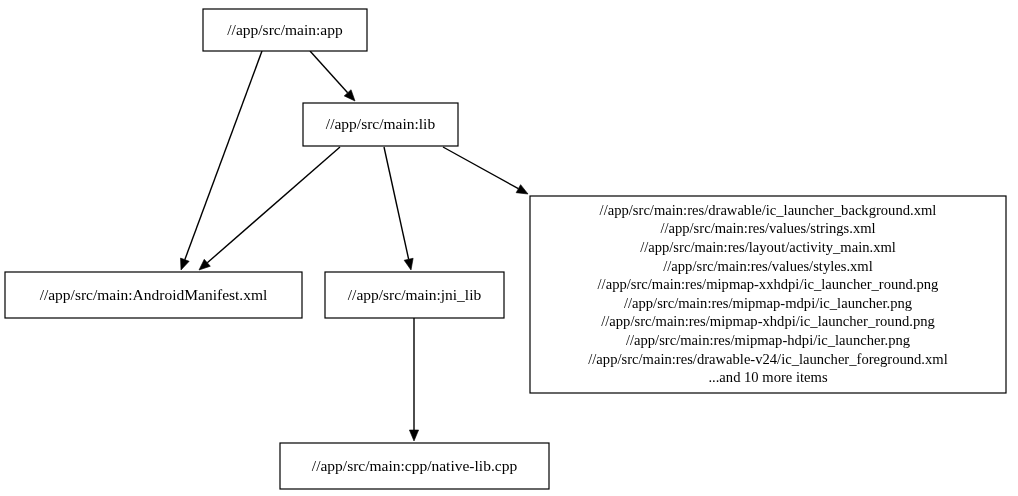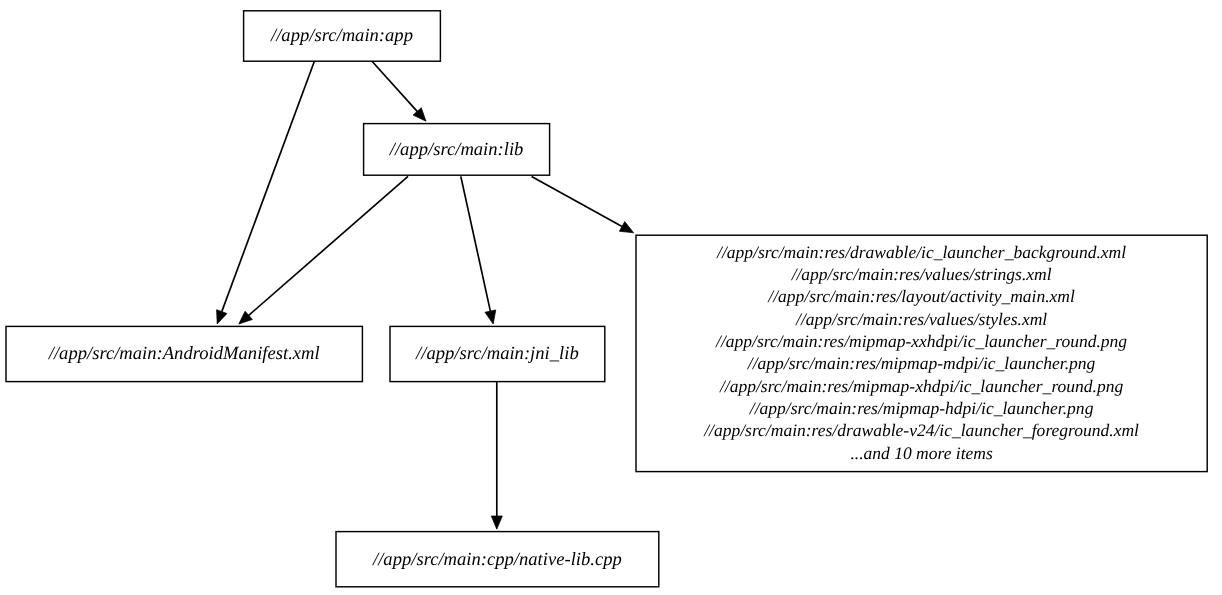--- a/index.html
+++ b/index.html
@@ -10,21 +10,20 @@
   body {
     width: 1018px;
     height: 496px;
     font-family: "Liberation Serif", "DejaVu Serif", serif;
     overflow: hidden;
   }
   #graph-root {
     position: relative;
     width: 912px;
     height: 496px;
-    font-style: italic;
   }
   svg#graph-canvas {
     position: absolute;
     top: 0;
     left: 0;
     width: 1018px;
     height: 496px;
     display: block;
   }
   .node-box {

